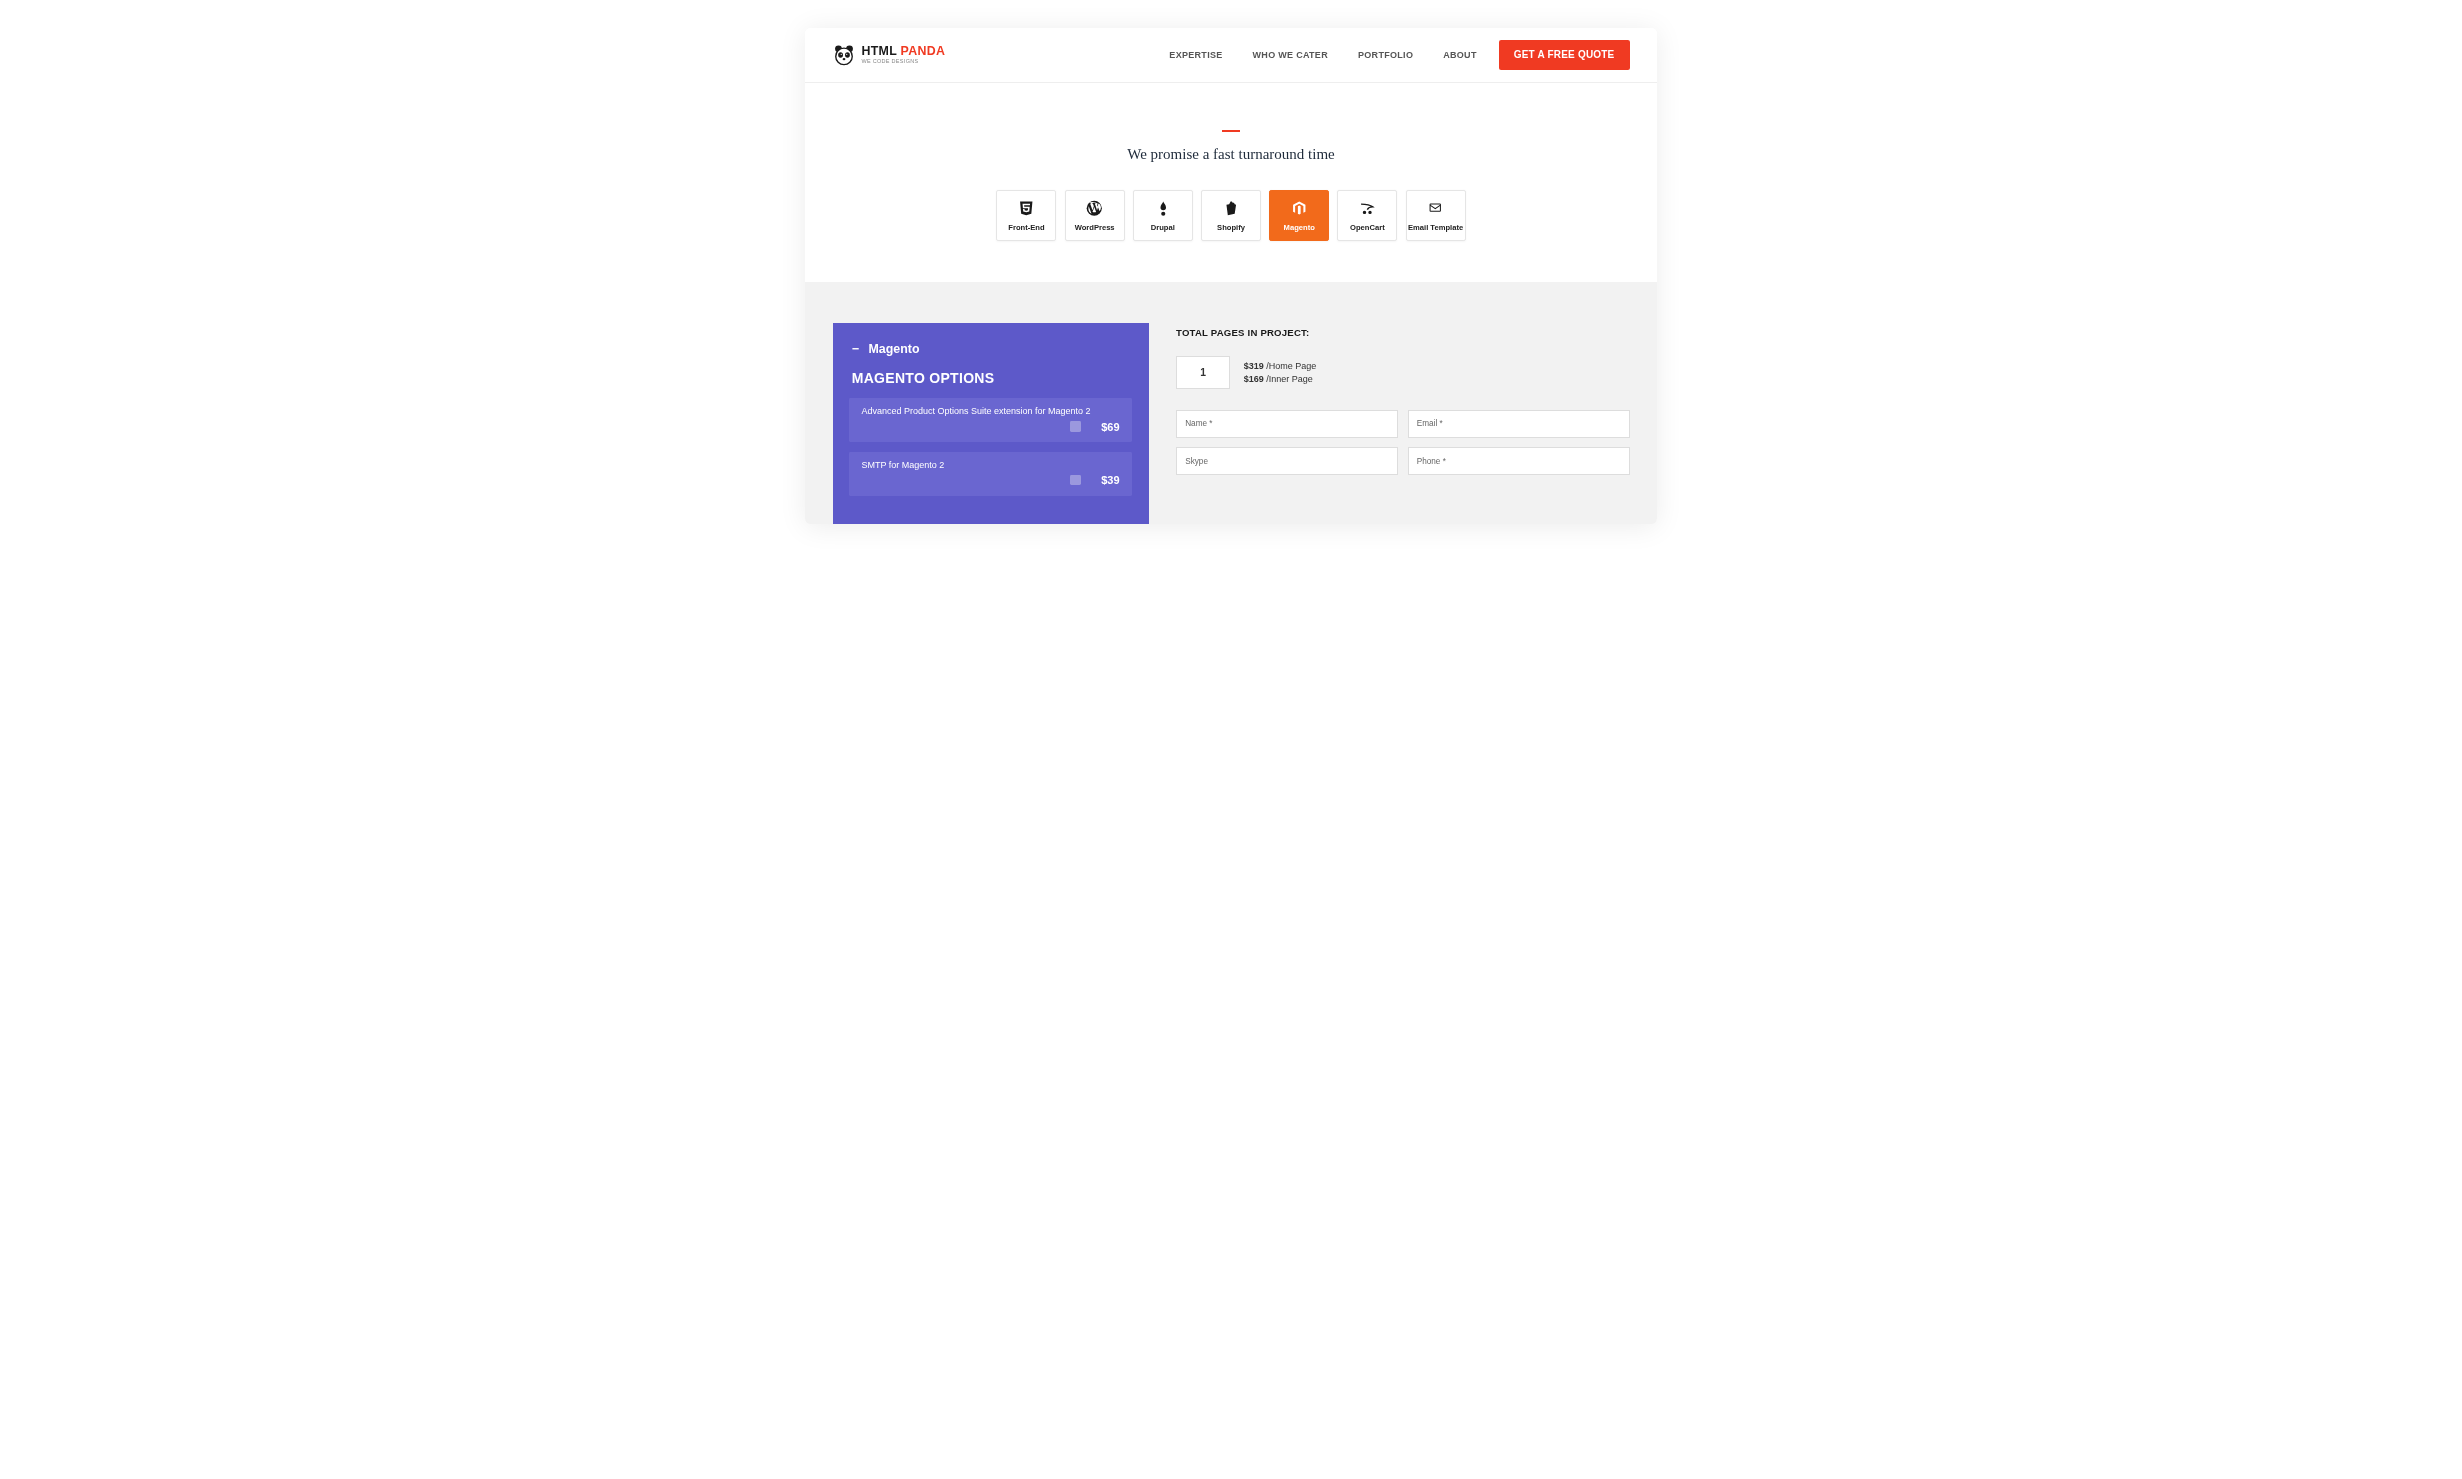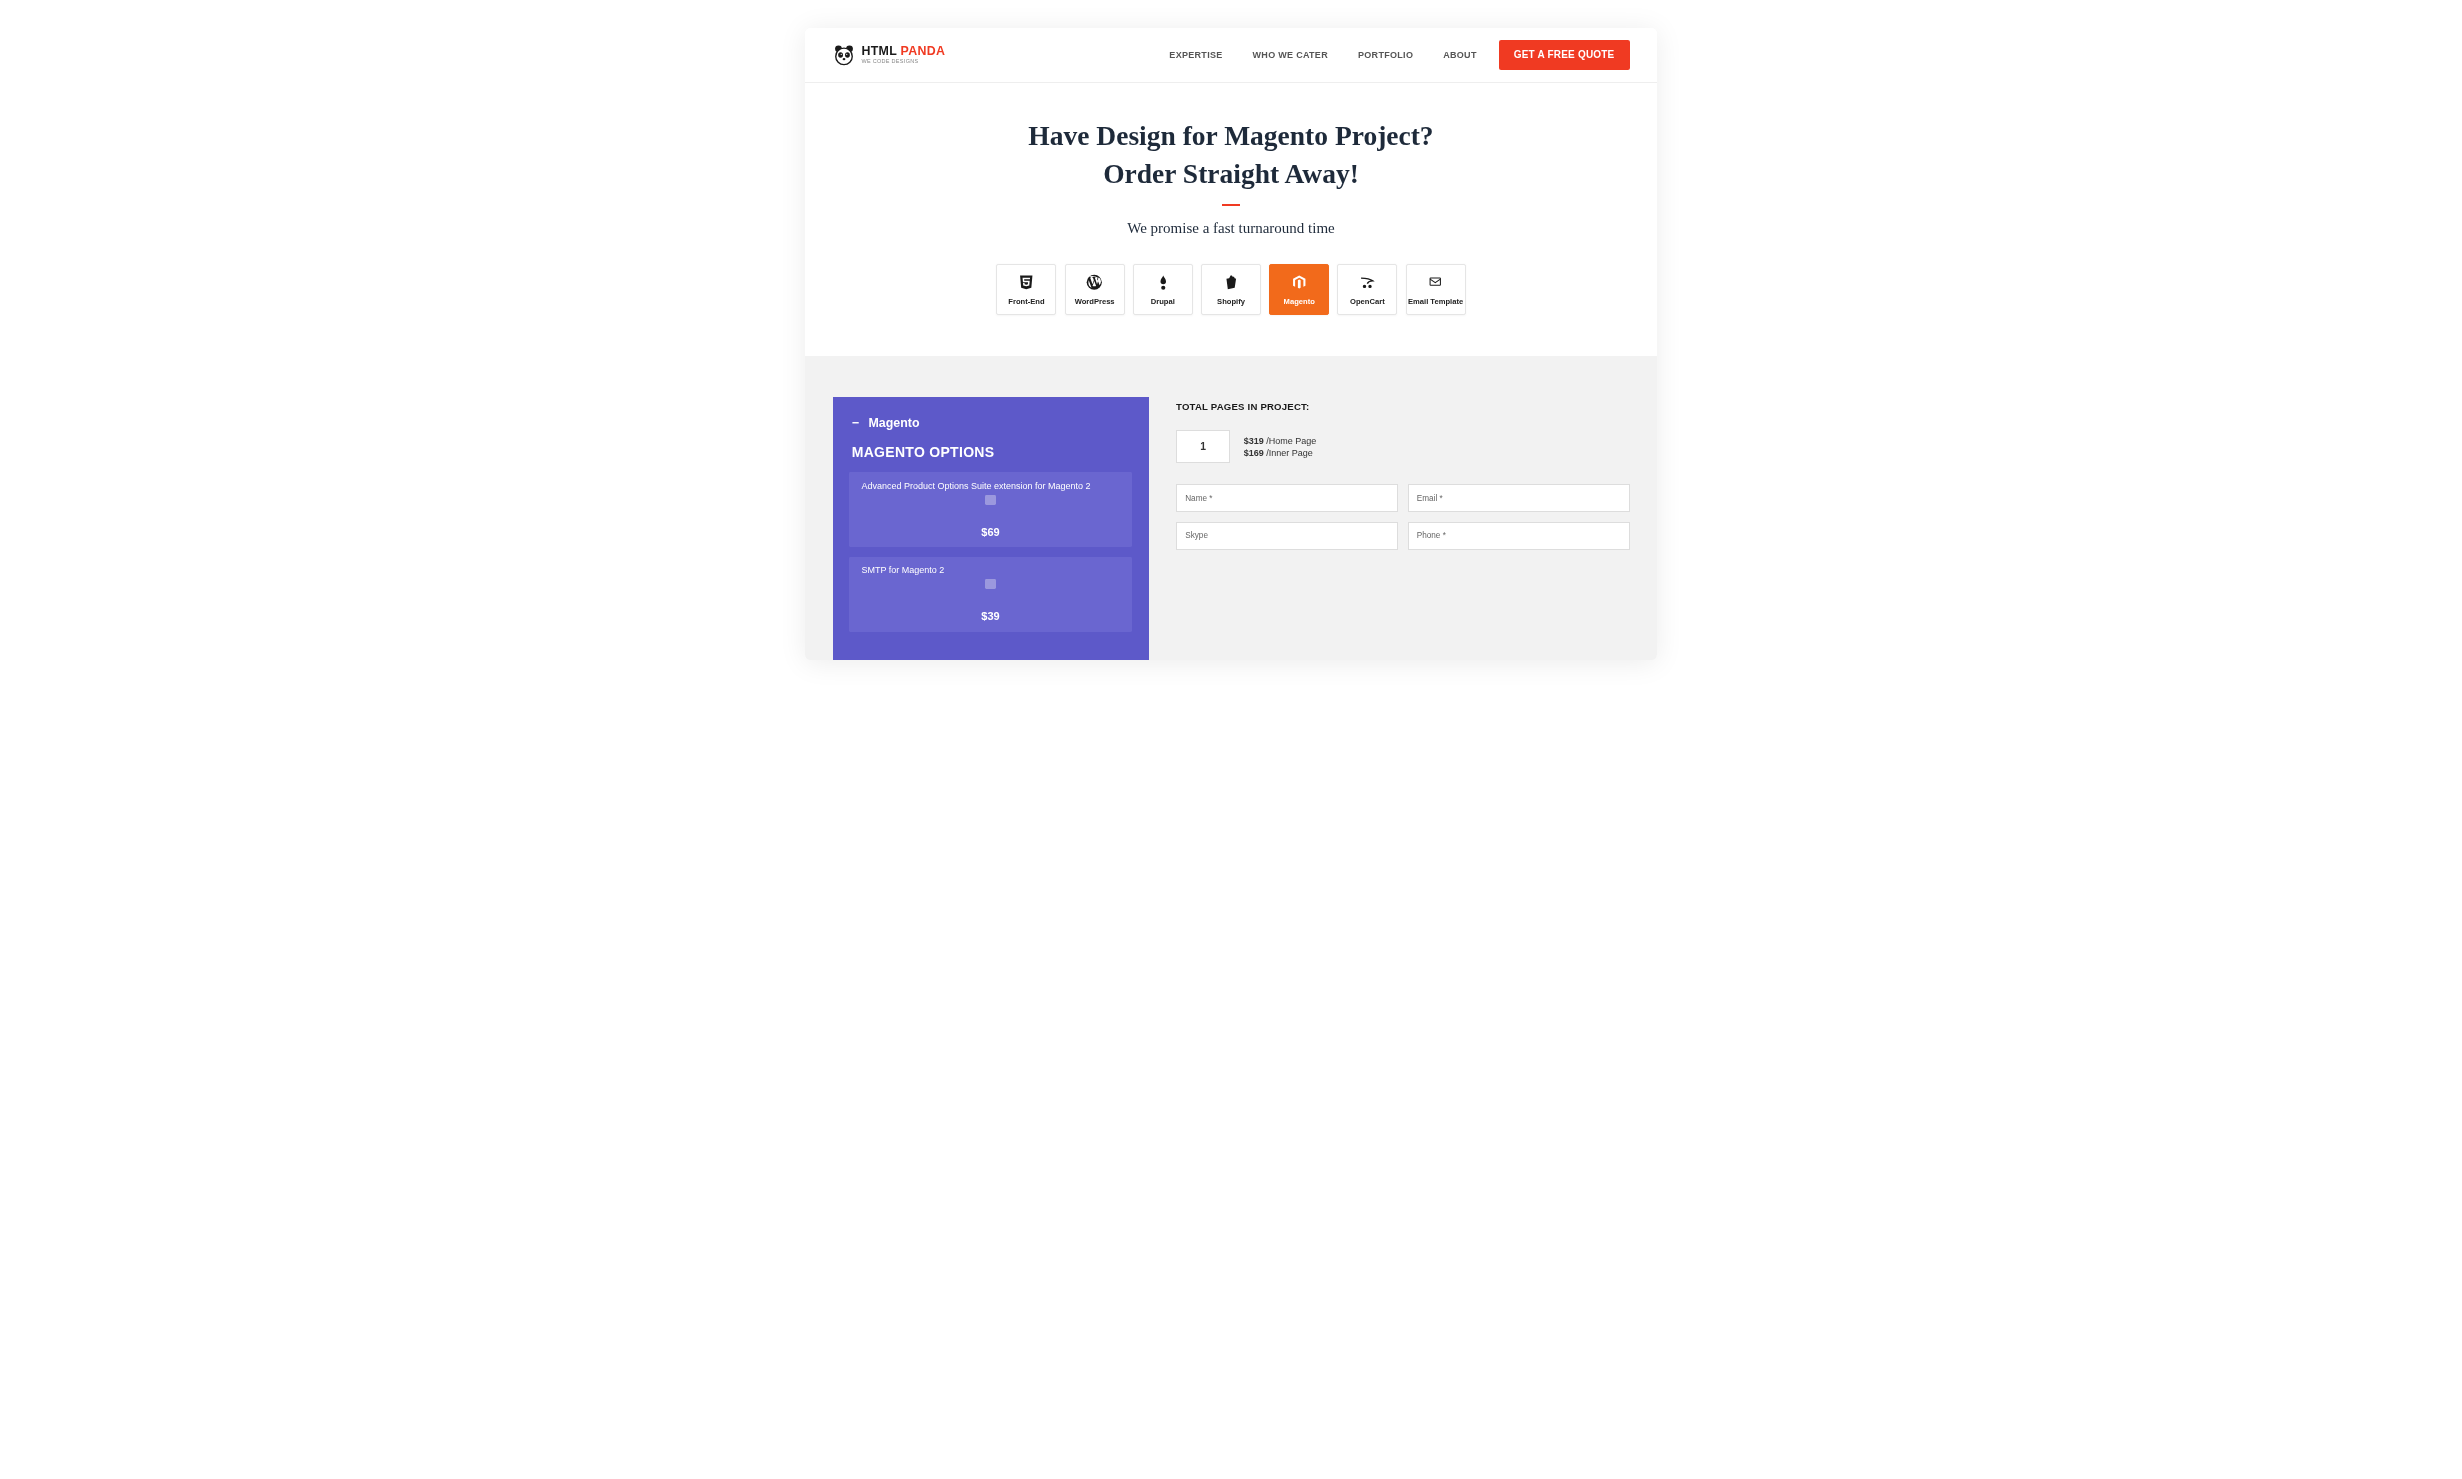--- a/index.html
+++ b/index.html
@@ -27,21 +27,21 @@
 .tab-icon { width: 18px; height: 18px; display: flex; align-items: center; justify-content: center; }
 .tab-label { font-size: 7.6px; font-weight: 600; color: #222; text-align: center; line-height: 1.2; }
 .tab.active .tab-label { color: #fff; }
 .content { background: #f2f2f2; padding: 41px 27.5px 0; display: flex; gap: 27.5px; align-items: flex-start; min-height: 192px; }
 .left-panel { flex: 0 0 316px; background: #5d59c9; color: #fff; padding: 19px 16.5px 19px; }
 .panel-header { display: flex; align-items: center; gap: 9.6px; font-size: 12.4px; font-weight: 600; margin-bottom: 13.7px; padding-left: 2.7px; }
 .minus-icon { font-size: 12.4px; font-weight: 700; }
 .options-label { font-size: 14px; font-weight: 700; letter-spacing: 0.3px; margin-bottom: 12.4px; padding-left: 2.7px; }
 .option-item { background: #6a66d0; padding: 8.2px 12.4px 9.6px; margin-bottom: 9.6px; border-radius: 1.4px; }
 .option-title { font-size: 9px; margin-bottom: 4.1px; }
-.option-row { display: flex; align-items: center; justify-content: flex-end; gap: 20.6px; flex-direction: column; }
+.option-row { display: flex; align-items: center; justify-content: flex-end; gap: 20.6px; }
 .checkbox { width: 10.3px; height: 10.3px; background: #9b98de; border-radius: 1.4px; }
 .option-price { font-size: 11px; font-weight: 700; }
 .right-panel { flex: 1; padding-top: 4.1px; }
 .total-label { font-size: 9.6px; font-weight: 700; letter-spacing: 0.2px; color: #1a1a1a; margin-bottom: 18px; }
 .pages-row { display: flex; align-items: center; gap: 13.7px; margin-bottom: 20.6px; }
 .pages-input { width: 54px; height: 33px; border: 0.7px solid #ddd; text-align: center; font-size: 10.3px; font-weight: 600; color: #333; background: #fff; }
 .prices { display: flex; flex-direction: column; gap: 2.7px; }
 .price-line { font-size: 9px; color: #333; }
 .price-line b { font-weight: 700; }
 .form-grid { display: grid; grid-template-columns: 1fr 1fr; gap: 9.6px; }
@@ -74,24 +74,20 @@
   <nav class="nav">
     <span class="nav-item">EXPERTISE</span>
     <span class="nav-item">WHO WE CATER</span>
     <span class="nav-item">PORTFOLIO</span>
     <span class="nav-item">ABOUT</span>
     <button class="quote-btn">GET A FREE QUOTE</button>
   </nav>
 </header>
 
 <section class="hero">
-  <h1>
-    <span>Have Design for Magento Project?</span><br>
-    <span>Order Straight Away!</span>
-  </h1>
   <div class="underline"></div>
   <p class="hero-sub">We promise a fast turnaround time</p>
 
   <div class="tabs">
     <div class="tab">
       <div class="tab-icon">
               <svg viewBox="0 0 24 24" width="16.5" height="16.5" fill="#1a1a1a">
                 <path d="M3 2l1.6 18L12 22l7.4-2L21 2H3zm14.3 5.5H8.9l.2 2.3h7.9l-.6 6.8L12 17.9l-4.4-1.3-.3-3.4h2.2l.15 1.7 2.35.7 2.35-.7.25-2.8H7.2L6.6 5.3h11l-.3 2.2z"></path>
               </svg>
             </div>

